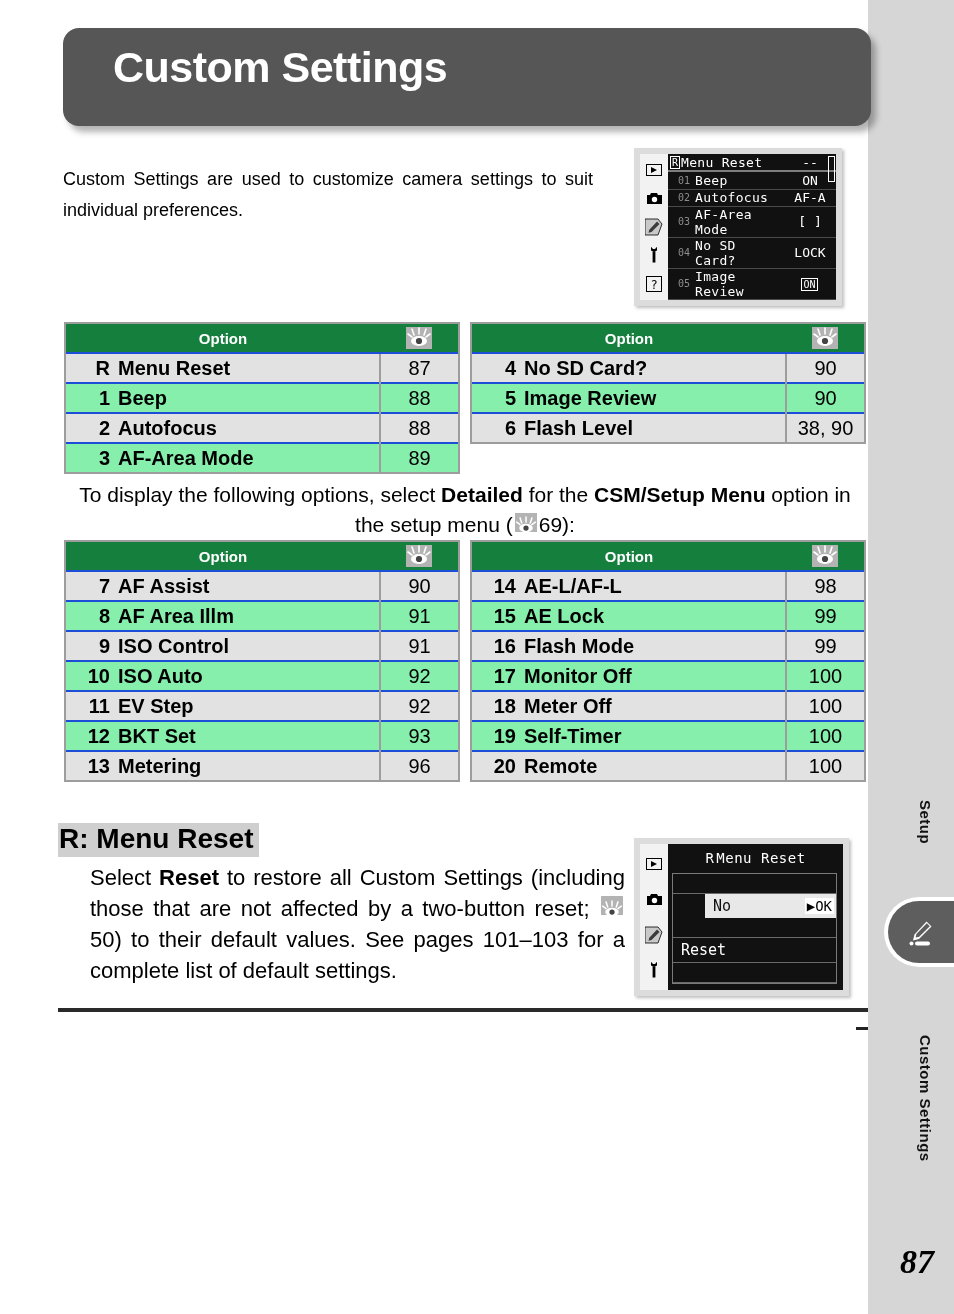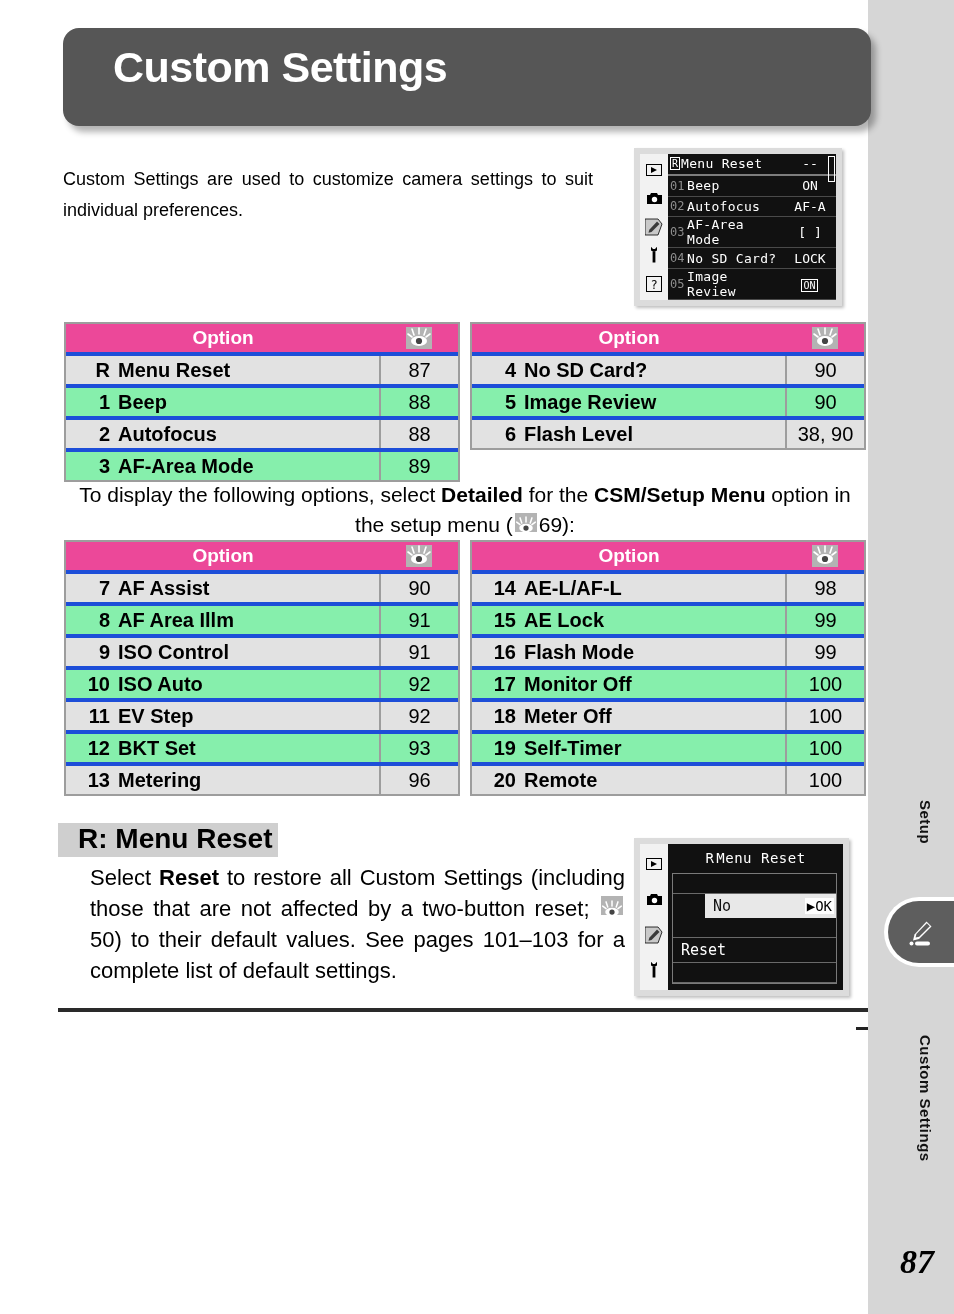--- a/index.html
+++ b/index.html
@@ -158,23 +158,24 @@
     align-items: center;
     border-bottom: 1px solid #4a4a4a;
     color: #ffffff;
     font-size: 13px;
     padding-left: 2px;
     box-sizing: border-box;
     position: relative;
   }
   .lcd-row .rnum {
     color: #8d8d8d;
-    font-size: 12px;
+    font-size: 10px;
     width: 17px;
     flex: none;
+    margin-left: 8px;
   }
   .lcd-row .rbadge {
     border: 1px solid #fff;
     font-size: 10px;
     line-height: 11px;
     padding: 0 1px;
     margin-right: 1px;
     flex: none;
   }
   .lcd-row .rlabel { flex: 1; letter-spacing: 0.3px; }
@@ -261,36 +262,36 @@
   #table-2 { left: 470px; top: 322px; width: 396px; }
   #table-3 { left: 64px;  top: 540px; width: 396px; }
   #table-4 { left: 470px; top: 540px; width: 396px; }
 
   .opt-table table {
     width: 100%;
     border-collapse: collapse;
     table-layout: fixed;
   }
   .opt-table th {
-    background: #ec4899;
+    background: #15803d;
     color: #ffffff;
-    font-size: 19px;
+    font-size: 15px;
     font-weight: bold;
     height: 28px;
     padding: 0;
     text-align: center;
   }
   .opt-table th.pg { width: 78px; }
   .opt-table td {
     height: 28px;
     font-size: 20px;
     font-weight: bold;
     color: #000;
     padding: 0 0 0 14px;
-    border-top: 4px solid #1d4ed8;
+    border-top: 2px solid #1d4ed8;
     white-space: nowrap;
     margin-top: 11px;
   }
   .opt-table td.pg {
     text-align: center;
     padding: 0;
     font-weight: normal;
     border-left: 2px solid #9d9d9d;
     font-size: 20px;
   }
@@ -332,21 +333,21 @@
   }
 
   
   .sec-head {
     position: absolute;
     left: 58px; top: 800px;
     font-size: 28px;
     font-weight: bold;
     color: #000;
     background: #cfcfcf;
-    padding: 0 6px 2px 20px;
+    padding: 0 6px 2px 1px;
   }
   .sec-body {
     position: absolute;
     left: 62px; top: 840px;
     width: 535px;
     font-size: 22px;
     line-height: 31px;
     color: #000;
     text-align: justify;
     margin-left: 28px;

